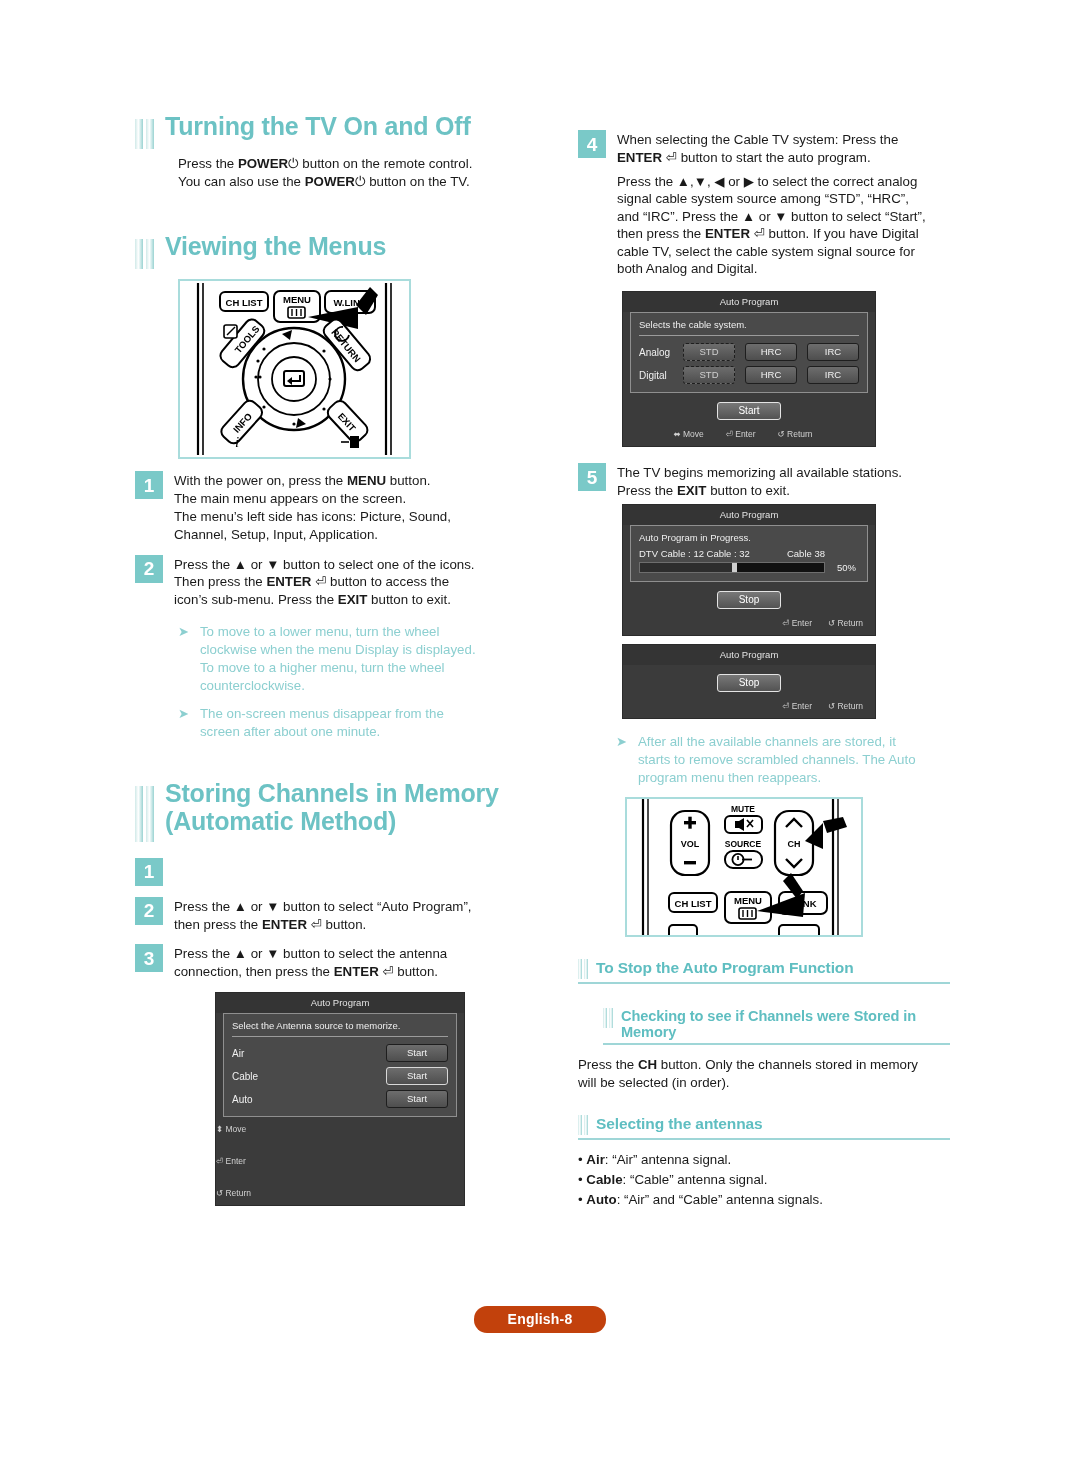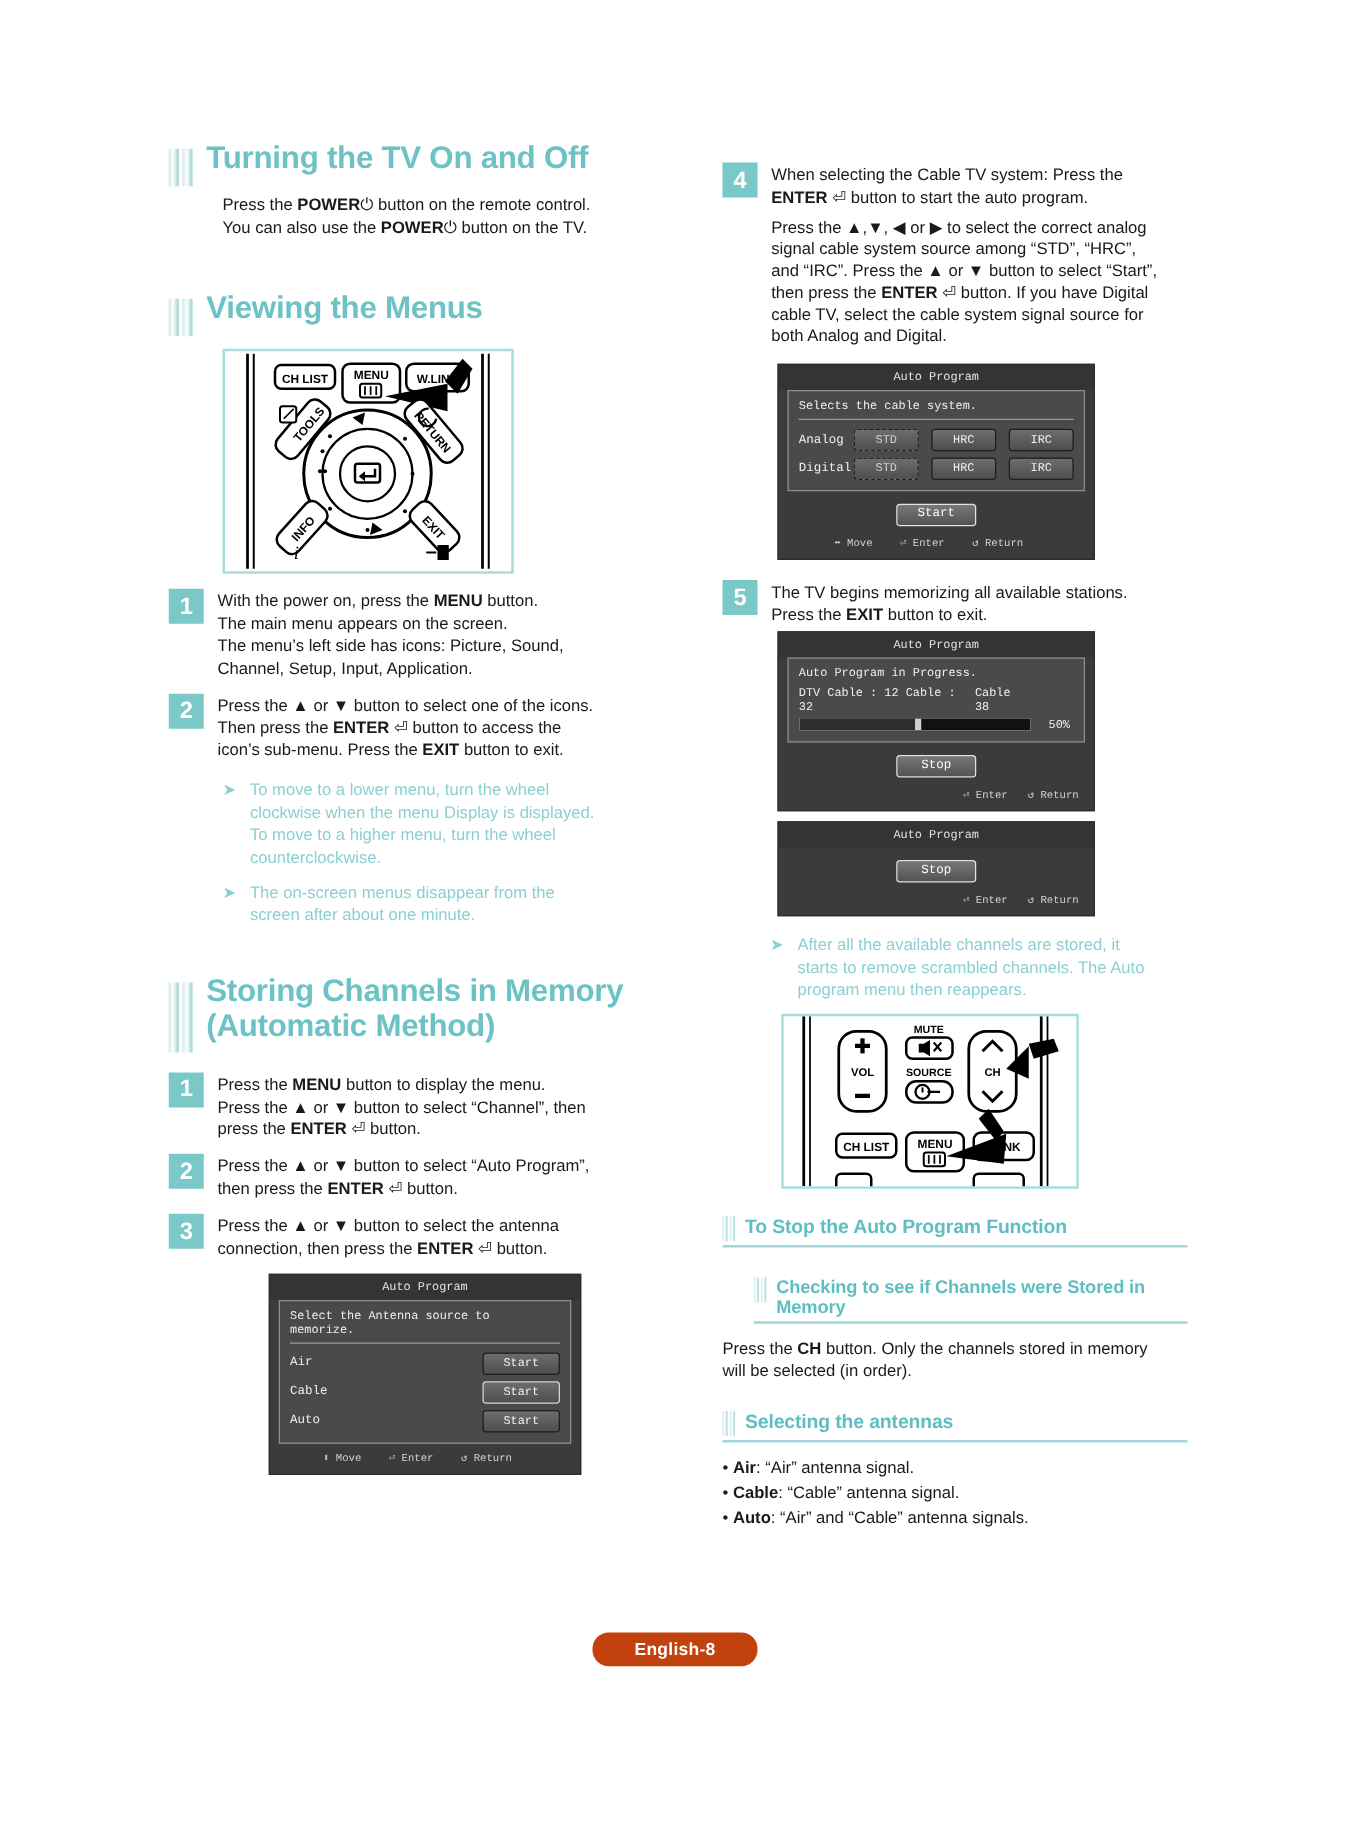--- a/index.html
+++ b/index.html
@@ -71,21 +71,21 @@
   .sub-bars { flex:0 0 auto; display:flex; gap:2px; }
   .sub-bars i { display:block; width:4px; height:20px;
                 background:linear-gradient(to right,#cfe9e8,#ffffff 45%,#9ad3d2); }
   .sub-title { font-size:15.5px; font-weight:bold; color:#5fbec1; letter-spacing:-0.1px; }
 
   
   .osd {
     background:#3b3b3b;
     border:1px solid #2b2b2b;
     width:250px;
-    font-family:Liberation Mono, monospace;
+    font-family:Liberation Sans, sans-serif;
     color:#e8e8e8;
     padding:0 0 6px 0;
   }
   .osd-title {
     text-align:center; font-size:9.5px; color:#e2e2e2;
     padding:4px 0 5px 0; background:#343434;
   }
   .osd-inner {
     margin:0 7px; border:1px solid #8f8f8f; background:#4a4a4a;
     padding:6px 8px 8px 8px;
@@ -298,25 +298,20 @@
         </span>
       <span class="sec-title">
         <span>Storing Channels in Memory</span><br>
         <span>(Automatic Method)</span>
       </span>
     </div>
 
     <div style="margin-top:10px;">
       <div class="step">
         <div class="step-num">1</div>
-        <div class="step-body">
-          Press the <b>MENU</b> button to display the menu.<br>
-          Press the ▲ or ▼ button to select “Channel”, then<br>
-          press the <b>ENTER</b> <span>⏎</span> button.
-        </div>
       </div>
       <div class="step">
         <div class="step-num">2</div>
         <div class="step-body">
           Press the ▲ or ▼ button to select “Auto Program”,<br>
           then press the <b>ENTER</b> <span>⏎</span> button.
         </div>
       </div>
       <div class="step">
         <div class="step-num">3</div>
@@ -341,21 +336,21 @@
           <span class="osd-label">Cable</span>
           <span style="flex:1"></span>
           <span class="osd-btn sel" style="width:62px;">Start</span>
         </div>
         <div class="osd-row" style="margin-bottom:0;">
           <span class="osd-label">Auto</span>
           <span style="flex:1"></span>
           <span class="osd-btn" style="width:62px;">Start</span>
         </div>
       </div>
-      <div class="osd-foot" style="justify-content:center;gap:22px;padding-top:7px;">
+      <div class="osd-foot" style="justify-content:center;gap:22px;padding-top:7px;flex-direction:column;">
         <span>⬍ <span>Move</span></span>
         <span>⏎ <span>Enter</span></span>
         <span>↺ <span>Return</span></span>
       </div>
     </div>
 
   </div>
 
   <div class="col-right">
 

